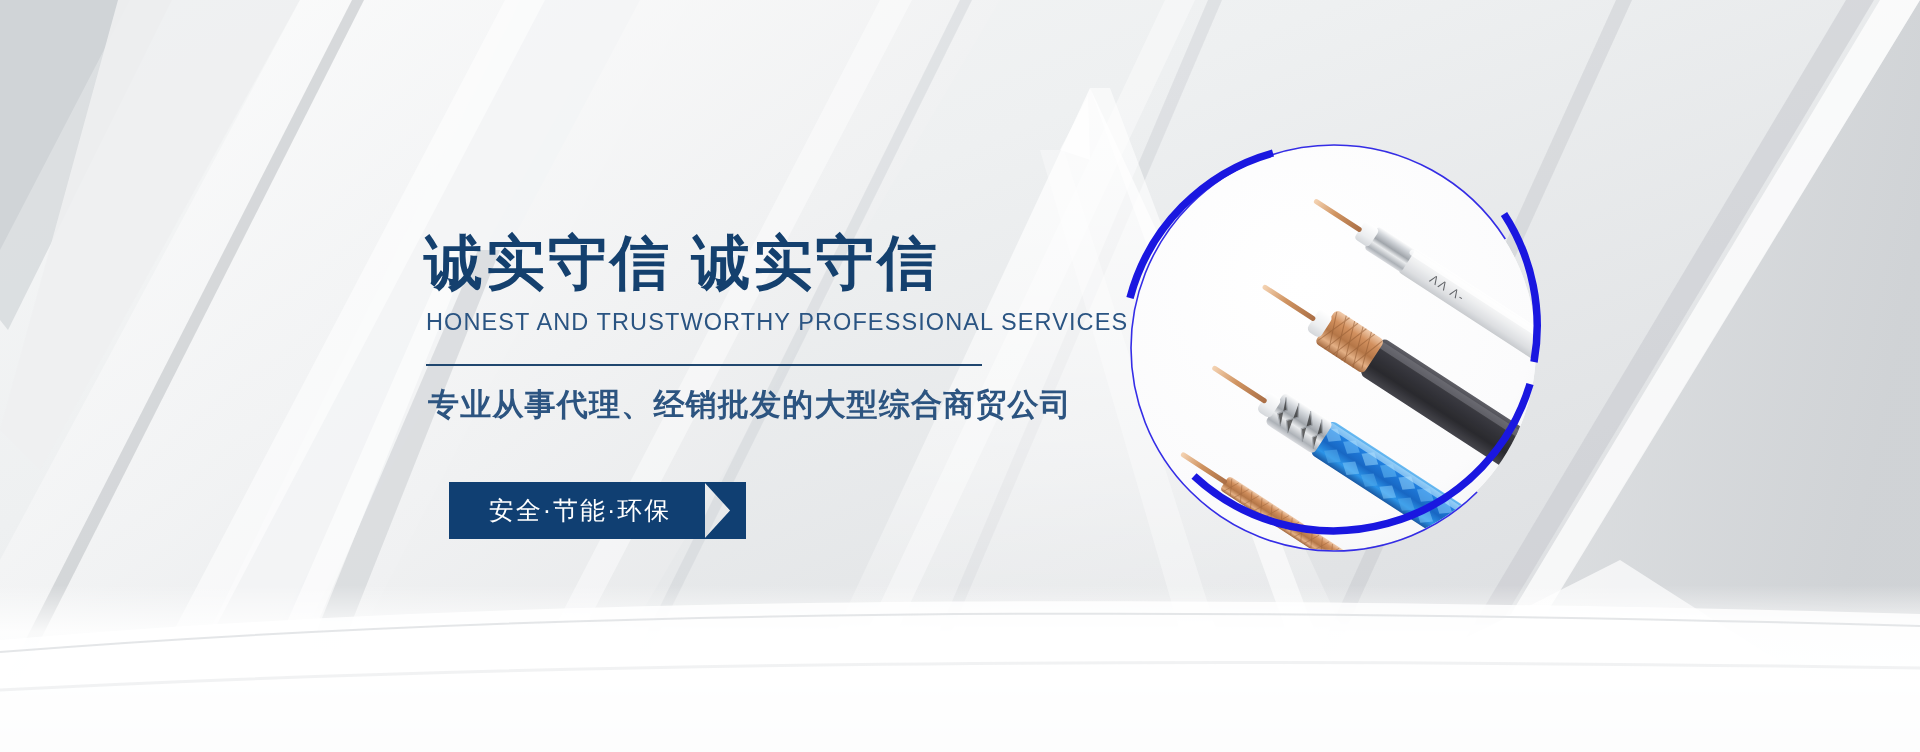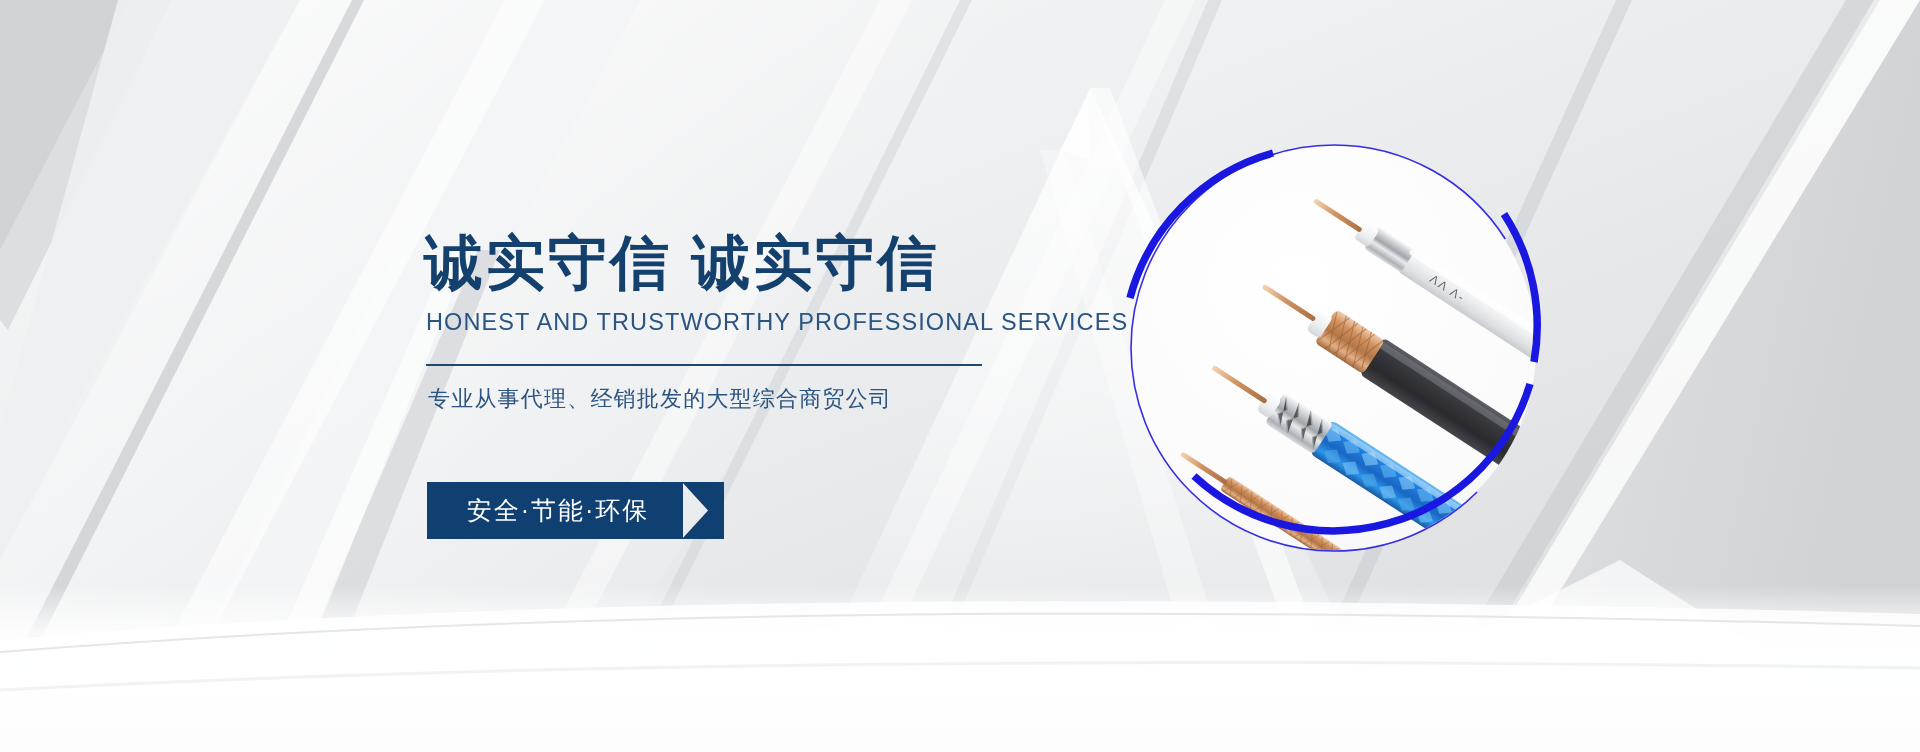--- a/index.html
+++ b/index.html
@@ -59,31 +59,31 @@
     white-space: nowrap;
   }
   .divider {
     margin: 28px 0 0 2px;
     width: 556px;
     height: 2px;
     background: #20476f;
   }
   .tagline {
     margin: 18px 0 0 4px;
-    font-size: 22px;
+    font-size: 31px;
     letter-spacing: 1.2px;
     color: #2c5480;
-    font-weight: 400;
+    font-weight: 700;
     white-space: nowrap;
   }
 
   
   .ribbon-wrap {
     position: absolute;
-    left: 427px;
+    left: 449px;
     top: 482px;
     width: 297px;
     height: 57px;
   }
   .ribbon-notch {
     position: absolute;
     right: 0;
     top: 0;
     width: 42px;
     height: 57px;

